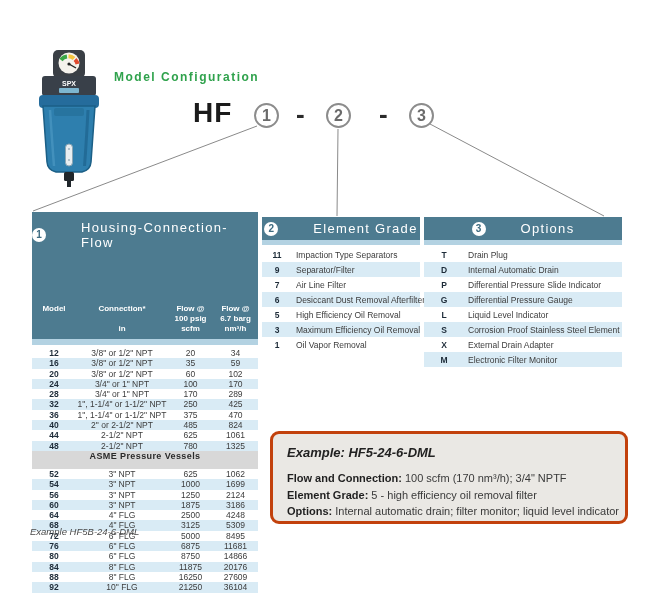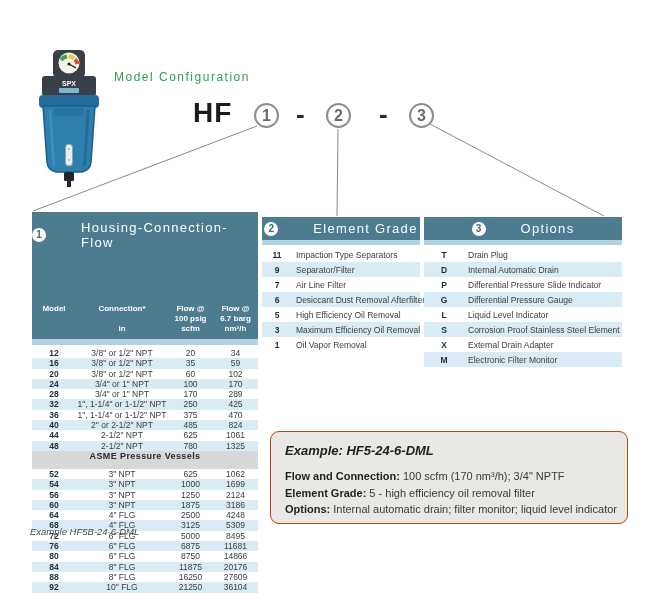--- a/index.html
+++ b/index.html
@@ -4,21 +4,21 @@
 <style>
   * { margin:0; padding:0; box-sizing:border-box; }
   html,body { background:#fff; }
   body { font-family:"Liberation Sans", sans-serif; }
   .page { position:relative; width:650px; height:601px; background:#ffffff; overflow:hidden; }
 
   
   .product { position:absolute; left:34px; top:48px; }
 
   
-  .mc-label { position:absolute; left:114px; top:70px; font-size:12px; font-weight:normal;
+  .mc-label { position:absolute; left:114px; top:70px; font-size:12px; font-weight:bold;
               letter-spacing:1.5px; color:#2fa24c; }
   .hf { position:absolute; left:193px; top:97px; font-size:28px; font-weight:800;
         letter-spacing:1px; color:#1b1b1b; }
   .num-circle { position:absolute; width:25px; height:25px; border:2px solid #8c8c8c;
                 border-radius:50%; color:#6a6a6a; font-weight:bold; font-size:16px;
                 text-align:center; line-height:21px; top:103px; background:#fff; }
   .dash { position:absolute; top:99px; font-size:26px; font-weight:800; color:#2b2b2b; }
 
   
   .connectors { position:absolute; left:0; top:0; pointer-events:none; }
@@ -58,21 +58,21 @@
   .code-row.alt { background:#d9ebf5; }
   .code-row .code { text-align:center; font-weight:bold; color:#1d2b38; }
   .code-row .lbl { text-align:left; padding-left:4px; white-space:nowrap; }
 
   
   .footnote { position:absolute; left:30px; top:526px; font-size:9.5px; font-style:italic;
               color:#4a4a4a; line-height:12px; }
 
   
   .example-box { position:absolute; left:270px; top:431px; width:358px; height:93px;
-                 background:#eae8e4; border:1px solid #c2410c; border-radius:9px;
+                 background:#eae8e4; border:3px solid #c2410c; border-radius:9px;
                  padding:11px 14px; }
   .ex-title { font-size:13px; font-weight:bold; font-style:italic; color:#222;
               margin-bottom:10px; }
   .ex-line { font-size:11px; color:#3a3a3a; line-height:16.5px; white-space:nowrap; }
   .ex-label { font-weight:bold; color:#1f1f1f; }
 </style>
 </head>
 <body>
 
 <div class="page">

